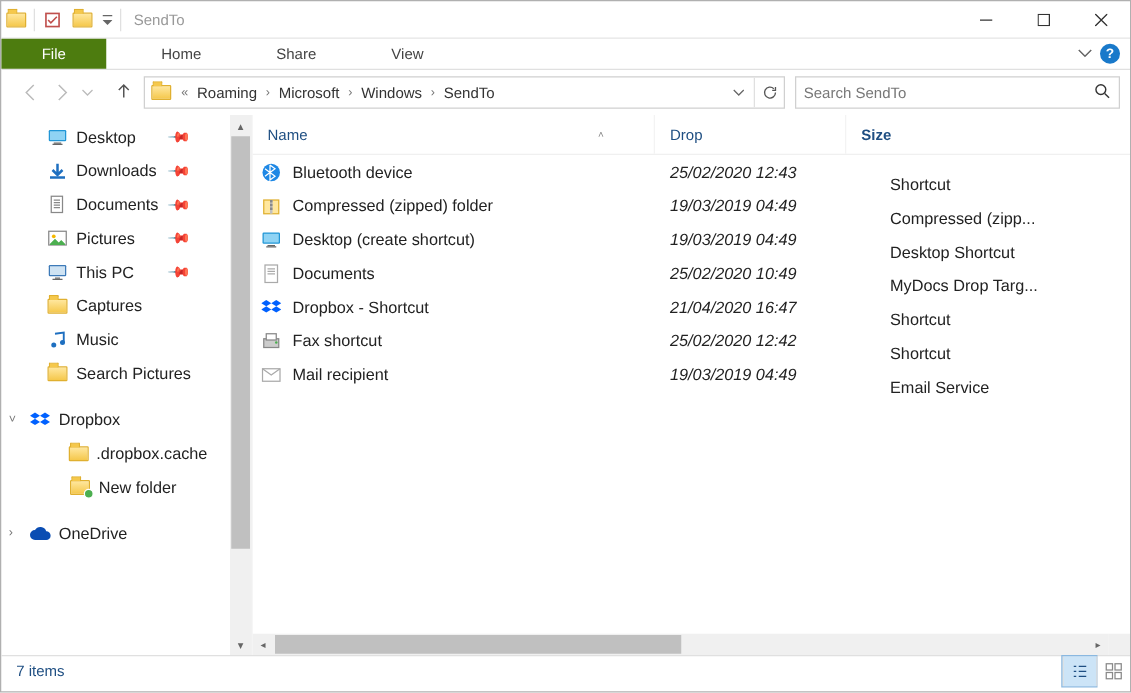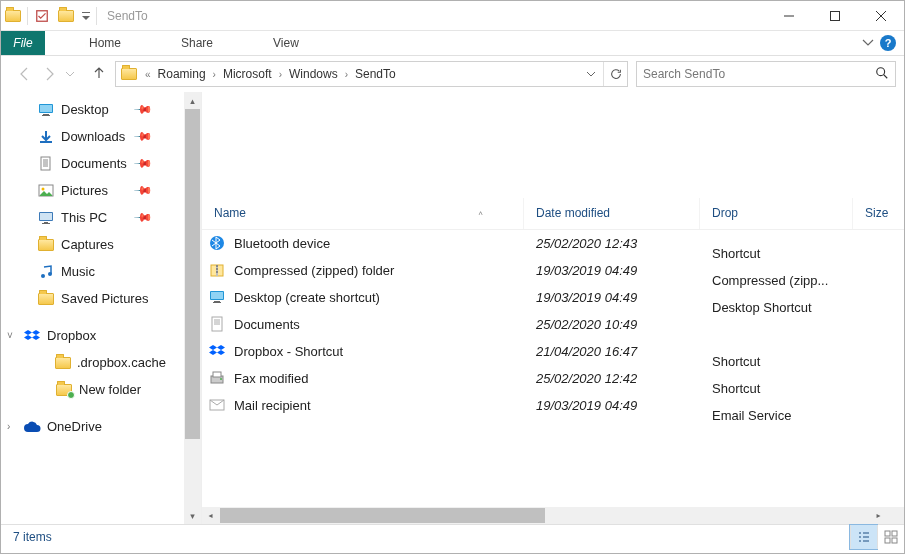--- a/index.html
+++ b/index.html
@@ -11,21 +11,21 @@
   .qat { display: flex; align-items: center; height: 100%; }
   .qat > * { width: 24px; height: 100%; display:flex; align-items:center; justify-content:center; }
   .spacer-v { width:1px; background:#e0e0e0; height:18px; margin:0 2px; }
   .title-text { color:#999; font-size:12px; padding-left:8px; }
   .winctl { margin-left:auto; display:flex; }
   .winbtn { width:46px; height:30px; display:flex; align-items:center; justify-content:center; }
   .winbtn svg { width:10px; height:10px; }
 
   
   .tabs { height:25px; display:flex; align-items:stretch; font-size:12px; border-bottom:1px solid #e0e0e0; position:relative;}
-  .tab-file { background:#0f766e; color:#fff; width:44px; display:flex; align-items:center; justify-content:center;font-style:italic; }
+  .tab-file { background:#4d7c0f; color:#fff; width:84px; display:flex; align-items:center; justify-content:center; }
   .tab { color:#444; padding:0 16px; display:flex; align-items:center;margin-left:28px; }
   .tab-right { margin-left:auto; display:flex; align-items:center; padding-right:8px; gap:6px;}
   .help-icon { width:16px; height:16px; border-radius:50%; background:#1979ca; color:#fff; font-size:11px; display:flex; align-items:center; justify-content:center; font-weight:bold;}
 
   
   .navbar { height:36px; display:flex; align-items:center; padding:4px 8px 4px 6px; gap:4px; }
   .nav-arrows { display:flex; align-items:center; gap:8px; padding:0 4px 0 10px;}
   .nav-arrow { color:#bbb; display:flex; align-items:center; }
   .up-icon { margin-left:8px; color:#555;}
   .address { flex:1; height:26px; border:1px solid #d0d0d0; display:flex; align-items:center; font-size:12px; color:#333; overflow:hidden;}
@@ -45,27 +45,27 @@
   .side-scroll-btn { height:17px; width:100%; display:flex; align-items:center; justify-content:center; color:#666; font-size:9px;}
   .side-scroll-thumb { background:#c0c0c0; width:15px; margin:0 1px; height:330px; }
   .side-list { padding-top:4px; font-size:13px; color:#222; width:158px;}
   .side-item { height:27px; display:flex; align-items:center; padding-left:36px; position:relative;}
   .side-item.indent { padding-left:54px; }
   .pin { position:absolute; right:8px; color:#888; transform:rotate(45deg); font-size:12px;}
   .side-icon { width:18px; height:18px; margin-right:6px; display:inline-flex; align-items:center; justify-content:center;}
   .side-group { height:27px; display:flex; align-items:center; padding-left:22px; position:relative;}
 
   
-  .main { flex:1; display:flex; flex-direction:column; position:relative; overflow:hidden; border-left:1px solid #eee;justify-content:center;}
+  .main { flex:1; display:flex; flex-direction:column; position:relative; overflow:hidden; border-left:1px solid #eee;}
   .cols { display:flex; height:32px; font-size:12px; color:#1e4e82; border-bottom:1px solid #f0f0f0; align-items:center;}
   .col { padding-left:12px; display:flex; align-items:center; height:100%;}
   .col.name { width:322px; border-right:1px solid #f3f3f3;}
   .col.date { width:176px; border-right:1px solid #f3f3f3;}
   .col.type { width:153px; border-right:1px solid #f3f3f3;}
-  .col.size { width:40px; }
+  .col.size { width:40px;font-weight:bold; }
   .sort-ind { margin-left:auto; margin-right:40px; color:#888; font-size:8px;}
   .rows { font-size:13px; color:#222; }
   .row { height:27px; display:flex; align-items:center; }
   .cell-name { width:322px; display:flex; align-items:center; padding-left:6px;}
   .cell-date { width:176px; padding-left:12px;font-style:italic; }
   .cell-type { width:153px; padding-left:12px; white-space:nowrap; overflow:hidden; text-overflow:ellipsis;margin-top:20px;}
   .file-icon { width:18px; height:18px; margin-right:8px; display:inline-flex; align-items:center; justify-content:center;}
   .hscroll { height:17px; background:#f0f0f0; display:flex; align-items:center; position:absolute; bottom:0; left:0; right:17px;}
   .hscroll-btn { width:17px; height:17px; display:flex; align-items:center; justify-content:center; font-size:8px; color:#666;}
   .hscroll-thumb { background:#c0c0c0; height:15px; flex:1; margin:0 1px; max-width:580px;}
@@ -267,21 +267,21 @@
               <circle cx="5" cy="12" r="2" fill="#1e6fc0"></circle>
               <circle cx="12" cy="10" r="2" fill="#1e6fc0"></circle>
             </svg>
           </span>
           <span>Music</span>
         </div>
         <div class="side-item">
           <span class="side-icon">
             <div class="folder"></div>
           </span>
-          <span>Saved Pictures</span>
+          <span>Search Pictures</span>
         </div>
         <div style="height:10px"></div>
         <div class="side-group">
           <span style="position:absolute;left:6px;color:#777;font-size:10px">˅</span>
           <span class="side-icon">
             <svg width="16" height="16" viewBox="0 0 16 16">
               <g fill="#0061ff">
                 <path d="M4 2L0 4.5 4 7l4-2.5z"></path>
                 <path d="M12 2L8 4.5 12 7l4-2.5z"></path>
                 <path d="M4 7L0 9.5 4 12l4-2.5z"></path>
@@ -324,21 +324,20 @@
       <div class="side-scroll-btn">▾</div>
     </div>
   </div>
 
   <div class="main">
     <div class="cols">
       <div class="col name">
           <span>Name</span>
           <span class="sort-ind">˄</span>
         </div>
-      <div class="col date">Date modified</div>
       <div class="col type">Drop</div>
       <div class="col size">Size</div>
     </div>
     <div class="rows" id="rows">
         <div class="row">
           <div class="cell-name">
             <span class="file-icon">
               <svg width="16" height="16" viewBox="0 0 16 16">
                 <circle cx="8" cy="8" r="7" fill="#1e88e5"></circle>
                 <path d="M7 2v12l4-3-8-6m0 6l8-6-4-3" stroke="#fff" fill="none" stroke-width="1"></path>
@@ -384,20 +383,21 @@
           <div class="cell-name">
             <span class="file-icon">
               <svg width="16" height="16" viewBox="0 0 16 16">
                 <rect x="3" y="1" width="10" height="14" fill="#fff" stroke="#aaa"></rect>
                 <path d="M5 4h6M5 6h6M5 8h6" stroke="#aaa"></path>
               </svg>
             </span>
             <span>Documents</span>
           </div>
           <div class="cell-date">25/02/2020 10:49</div>
+          <div class="cell-type">MyDocs Drop Targ...</div>
         </div>
         <div class="row">
           <div class="cell-name">
             <span class="file-icon">
               <svg width="16" height="16" viewBox="0 0 16 16">
                 <g fill="#0061ff">
                   <path d="M4 2L0 4.5 4 7l4-2.5z"></path>
                   <path d="M12 2L8 4.5 12 7l4-2.5z"></path>
                   <path d="M4 7L0 9.5 4 12l4-2.5z"></path>
                   <path d="M12 7L8 9.5 12 12l4-2.5z"></path>
@@ -411,21 +411,21 @@
         </div>
         <div class="row">
           <div class="cell-name">
             <span class="file-icon">
               <svg width="16" height="16" viewBox="0 0 16 16">
                 <rect x="2" y="6" width="12" height="7" fill="#ccc" stroke="#888"></rect>
                 <rect x="4" y="2" width="8" height="5" fill="#fff" stroke="#888"></rect>
                 <circle cx="12" cy="9" r="1" fill="#4caf50"></circle>
               </svg>
             </span>
-            <span>Fax modified</span>
+            <span>Fax shortcut</span>
           </div>
           <div class="cell-date">25/02/2020 12:42</div>
           <div class="cell-type">Shortcut</div>
         </div>
         <div class="row">
           <div class="cell-name">
             <span class="file-icon">
               <svg width="16" height="16" viewBox="0 0 16 16">
                 <rect x="1" y="3" width="14" height="10" fill="#fff" stroke="#aaa"></rect>
                 <path d="M1 3l7 5 7-5" stroke="#aaa" fill="none"></path>

